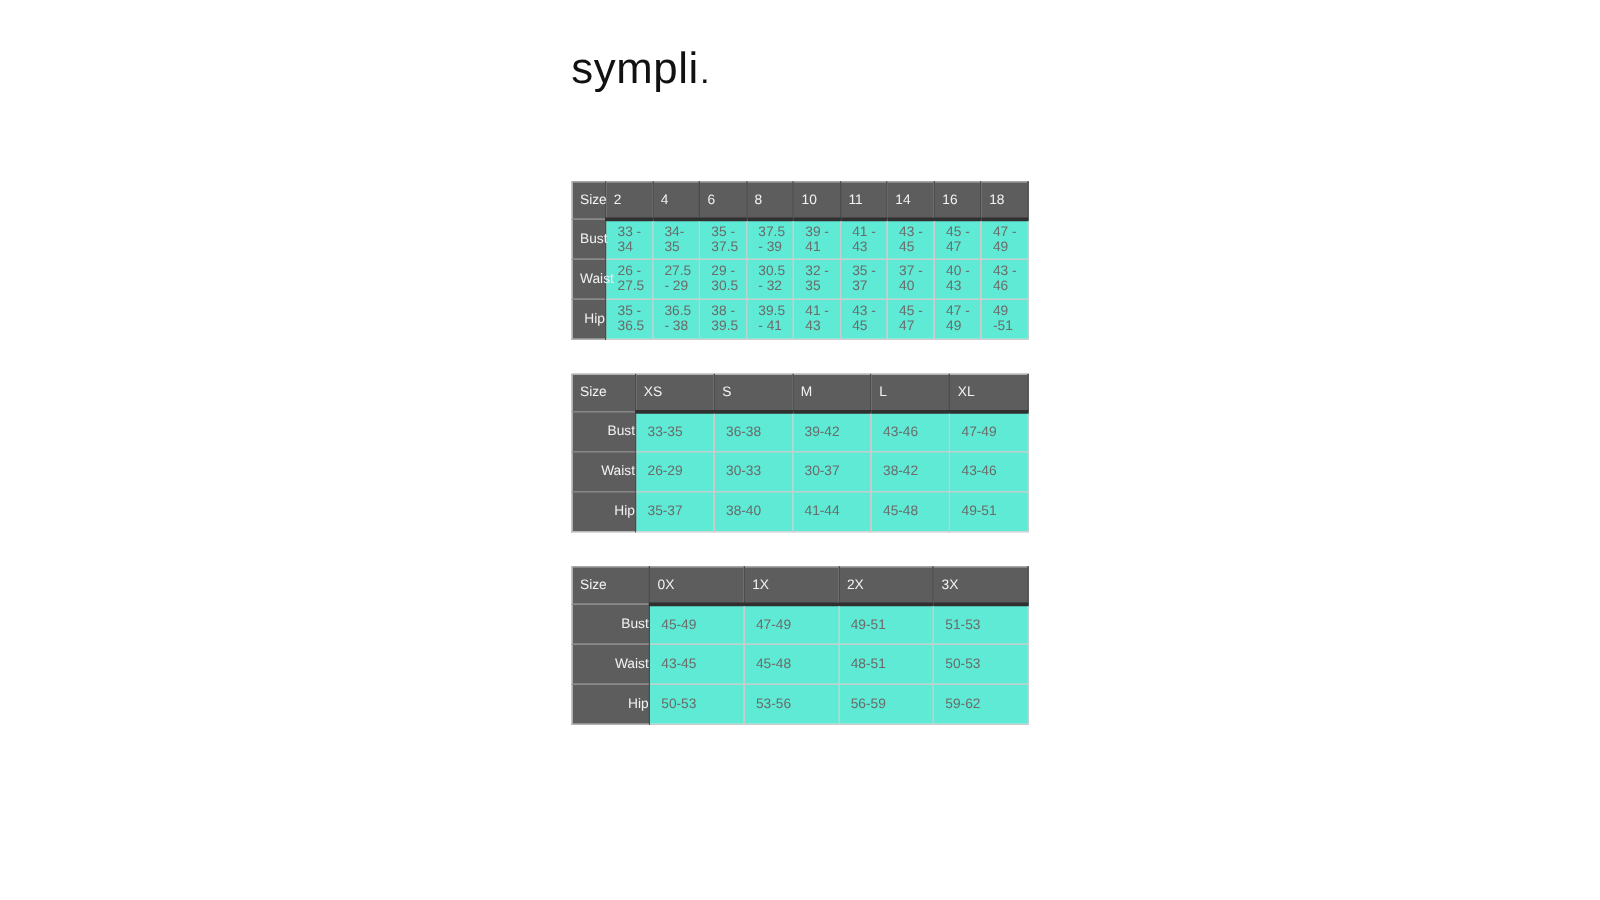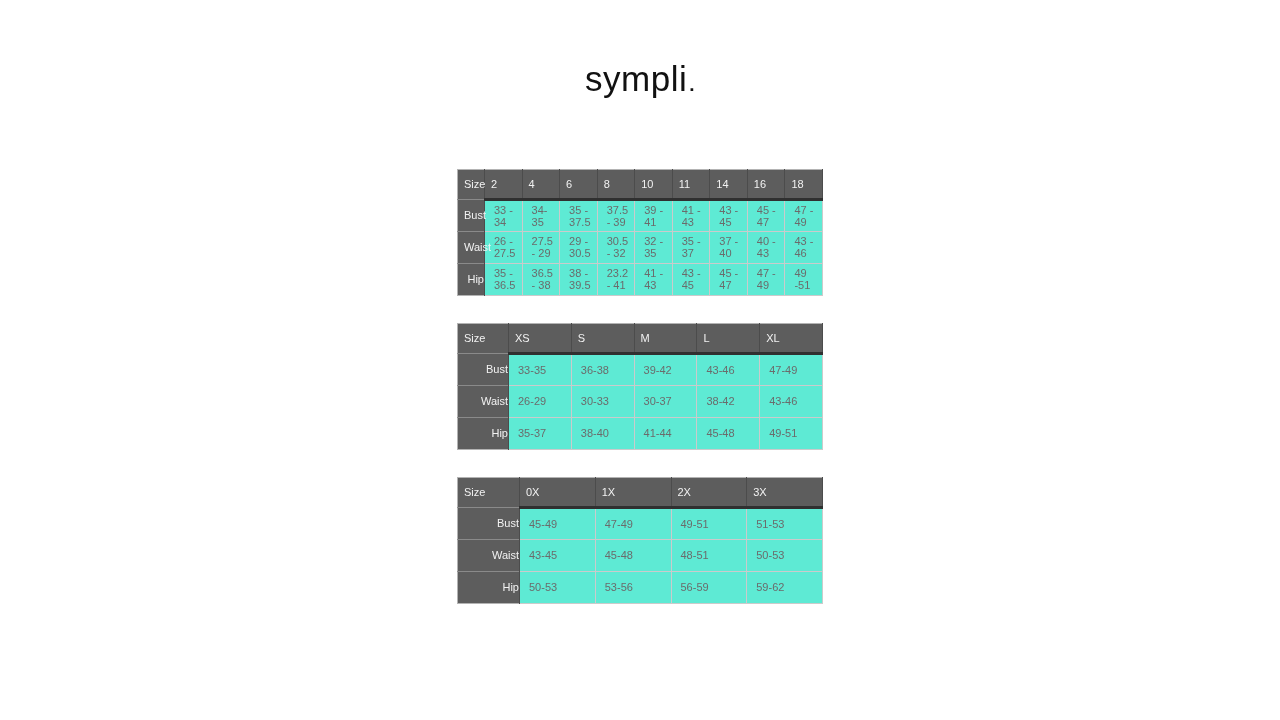--- a/index.html
+++ b/index.html
@@ -9,22 +9,22 @@
     background: #ffffff;
     font-family: "Liberation Sans", sans-serif;
     overflow: hidden;
   }
   .page {
     width: 366px;
     margin: 0 auto;
   }
   
   .logo-wrap {
-    padding-top: 60px;
-    text-align: center;
+    padding-top: 36px;
+    text-align: left;
   }
   .logo {
     display: inline-block;
     font-size: 35px;
     font-weight: 500;
     letter-spacing: 0.5px;
     color: #111111;
     line-height: 1.1;
   }
   .logo-mark {
@@ -148,21 +148,21 @@
             <td class="cell">35 - 37</td>
             <td class="cell">37 - 40</td>
             <td class="cell">40 - 43</td>
             <td class="cell">43 - 46</td>
           </tr>
           <tr>
             <td class="rowlabel">Hip</td>
             <td class="cell">35 - 36.5</td>
             <td class="cell">36.5 - 38</td>
             <td class="cell">38 - 39.5</td>
-            <td class="cell">23.2 - 41</td>
+            <td class="cell">39.5 - 41</td>
             <td class="cell">41 - 43</td>
             <td class="cell">43 - 45</td>
             <td class="cell">45 - 47</td>
             <td class="cell">47 - 49</td>
             <td class="cell">49 -51</td>
           </tr>
         </tbody>
       </table>
       <table class="next">
         <colgroup>

